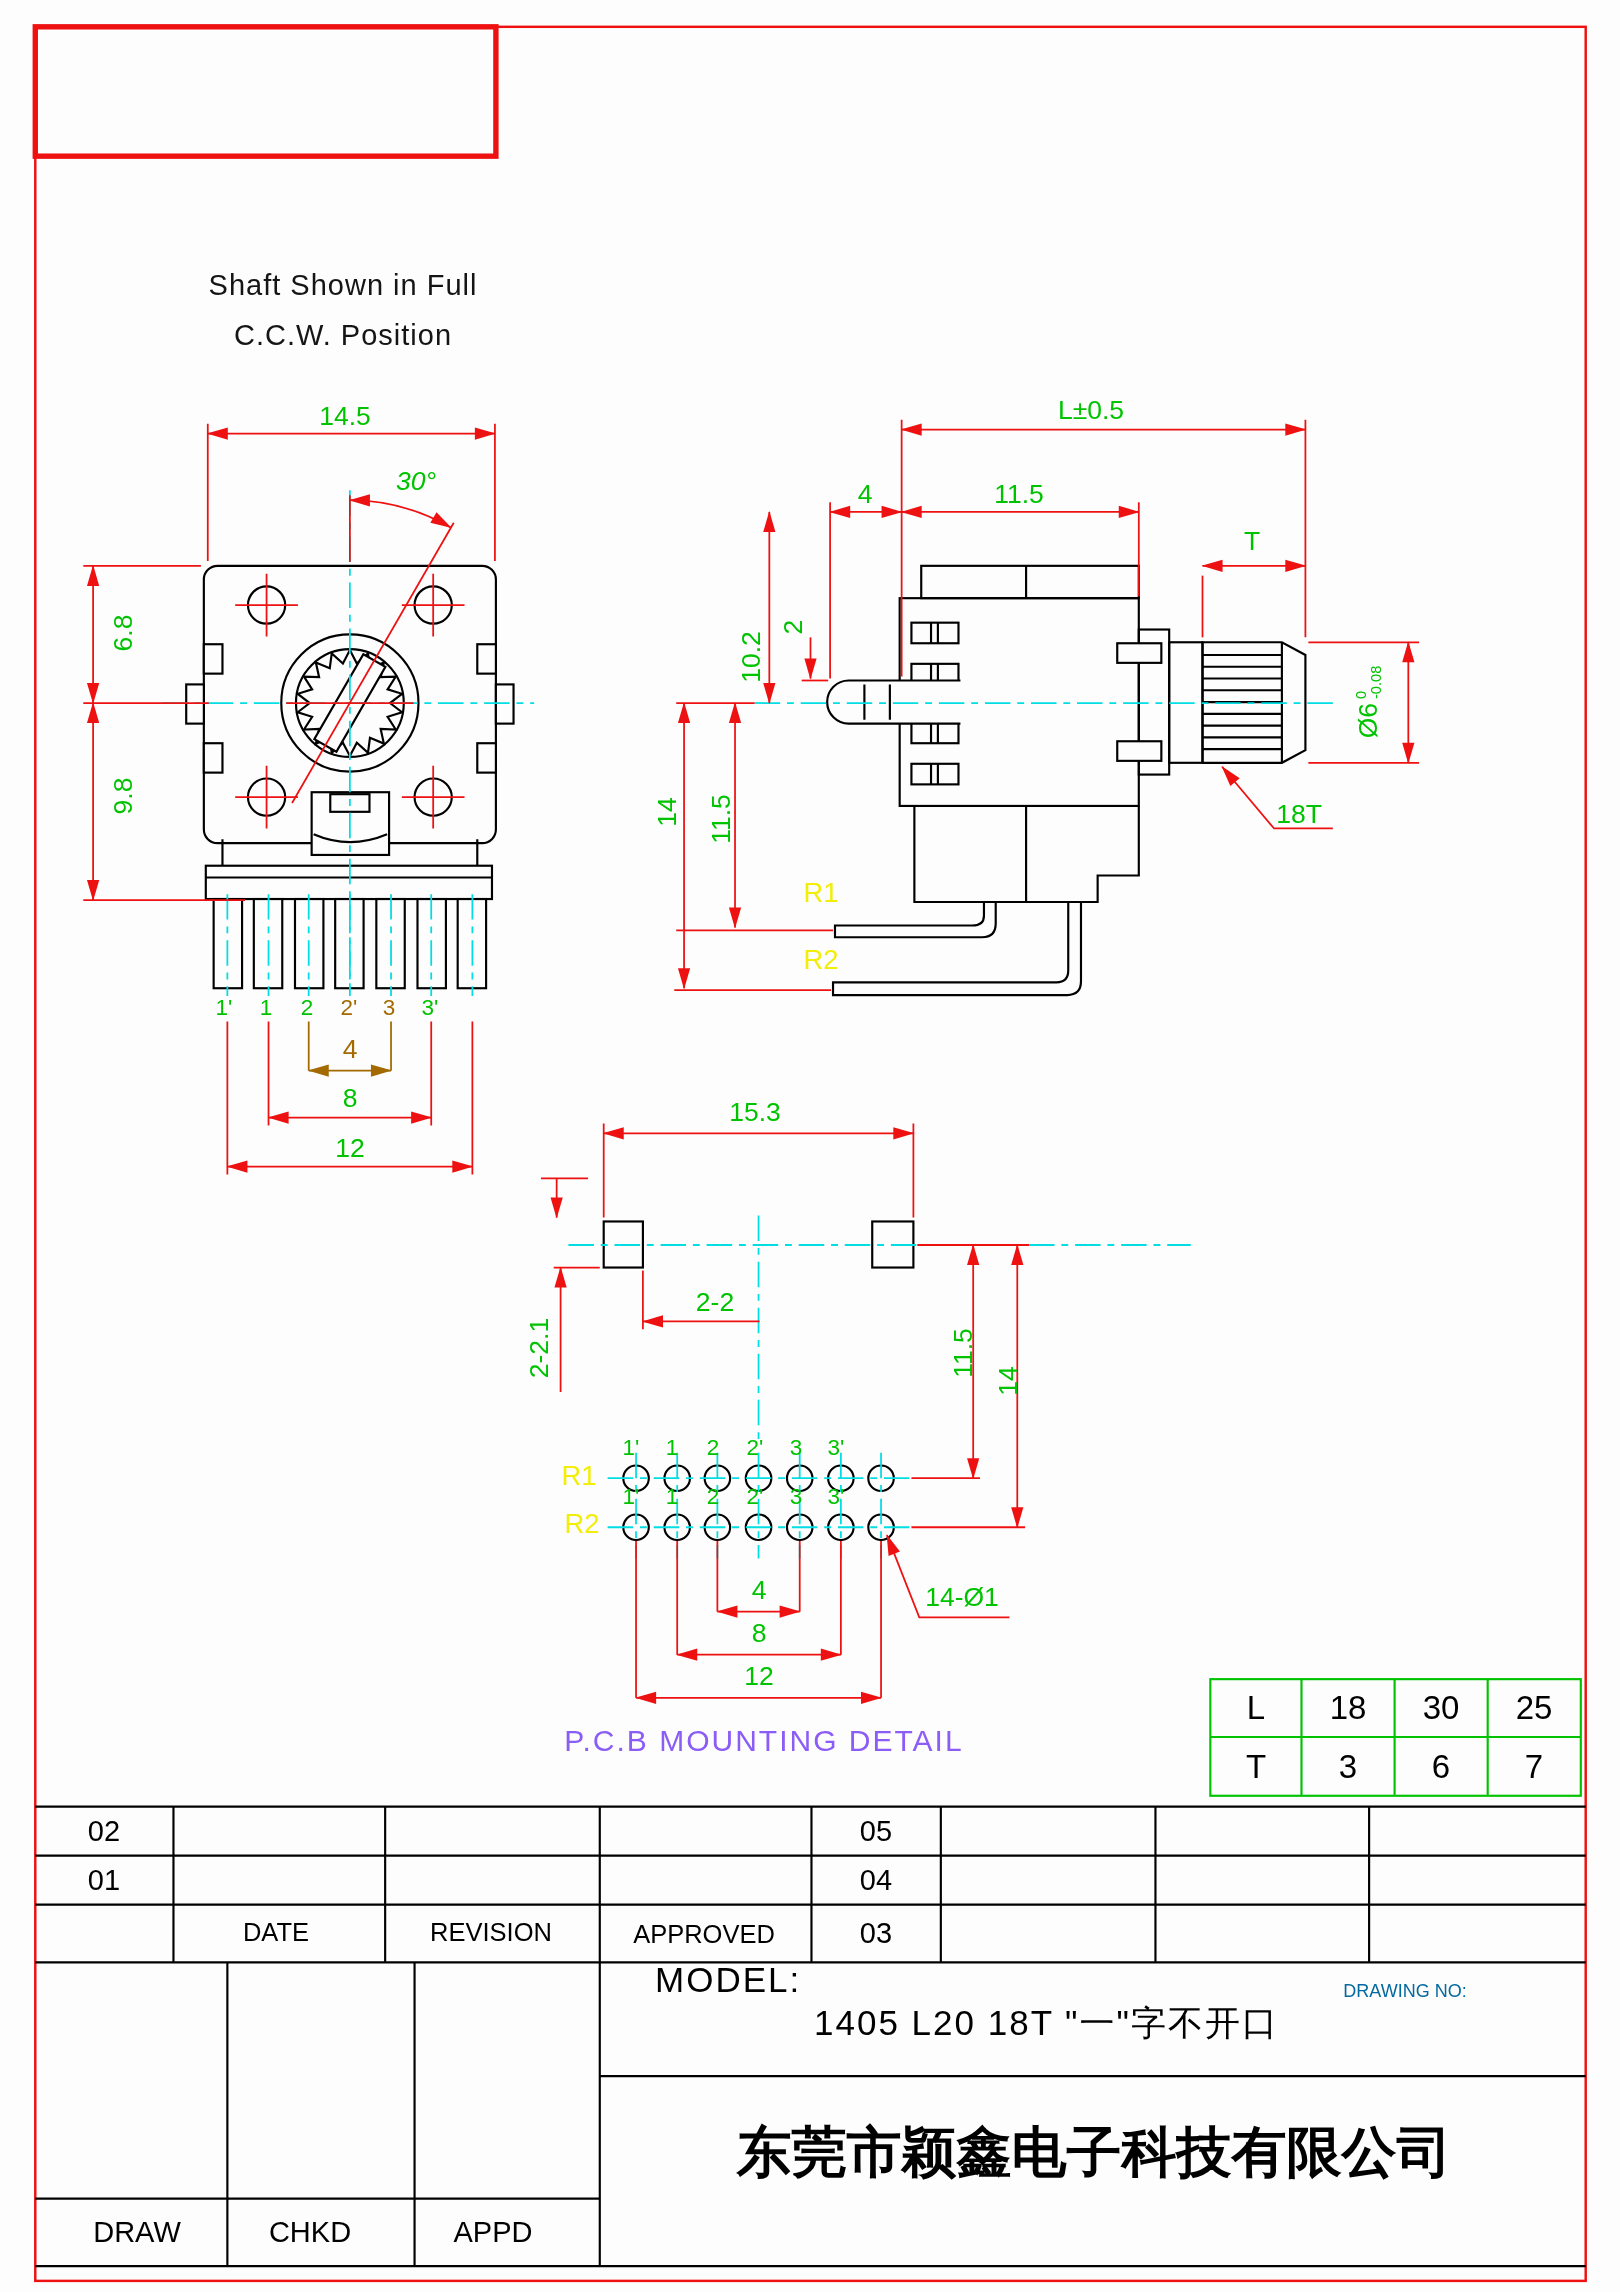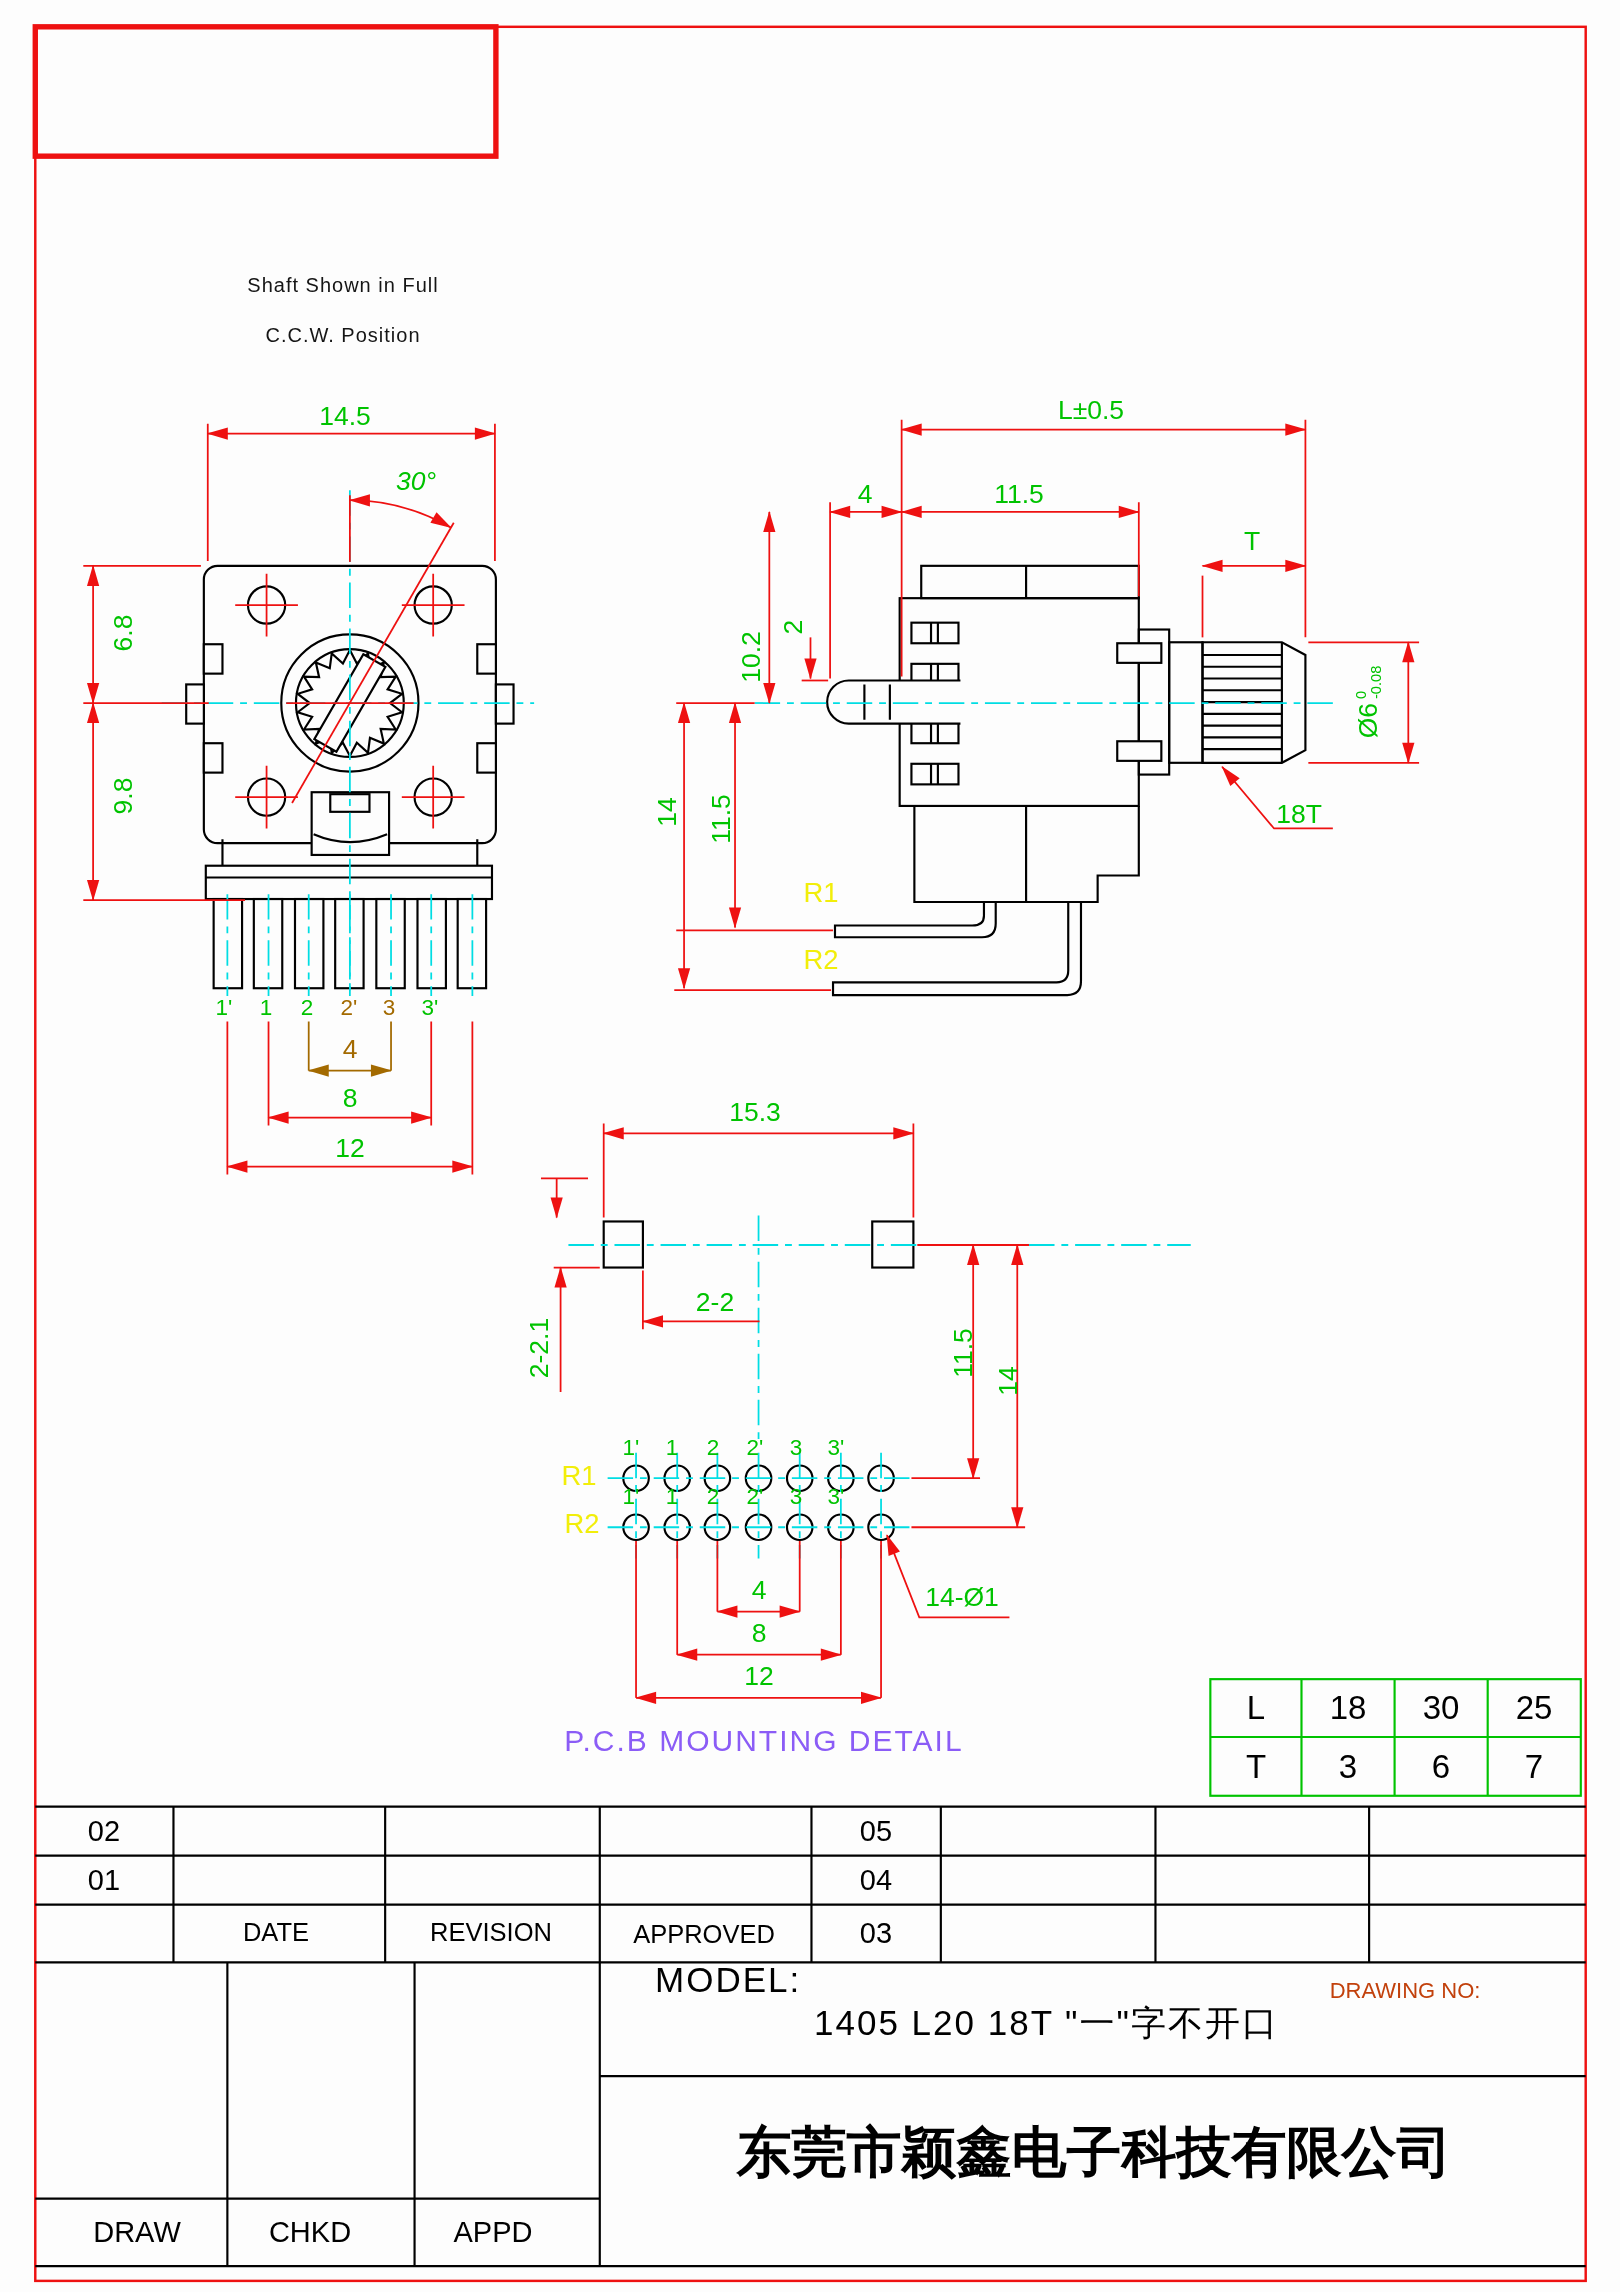--- a/index.html
+++ b/index.html
@@ -8,22 +8,22 @@
   #geom{position:absolute;left:0;top:0;}
   .t{position:absolute;transform:translate(-50%,-50%);white-space:nowrap;line-height:1;
      font-family:"Liberation Sans",sans-serif;}
   .rot{transform:translate(-50%,-50%) rotate(-90deg);}
   .tl{transform:translate(0,-50%);}
   .g{color:#00c300;font-size:26.5px;}
   .gi{font-style:italic;}
   .sm{font-size:22.5px;}
   .br{color:#a36a00;}
   .y{color:#f2ee0a;font-size:27.4px;}
-  .note{font-size:20px;color:#151515;letter-spacing:1px;}
-  .blk24{font-size:22px;color:#c2410c;}
+  .note{font-size:29px;color:#151515;letter-spacing:1px;}
+  .blk24{font-size:18px;color:#0369a1;}
   .blk26{font-size:25.5px;color:#000;}
   .blk30{font-size:29px;color:#000;}
   .blk34{font-size:33px;color:#000;}
   .model{font-size:35px;color:#000;letter-spacing:2px;}
   .ttl{font-size:30px;color:#8b5cf6;letter-spacing:2px;}
   .cn{font-size:55px;font-weight:bold;color:#000;font-family:"Liberation Serif",serif;}
   .en{font-size:29px;font-weight:bold;color:#000;font-family:"Liberation Serif",serif;}
   .phi{display:flex;align-items:center;gap:3.9px;color:#00c300;}
   .phi .main{font-size:26.5px;}
   .phi .stack{display:flex;flex-direction:column;line-height:1;font-size:14.7px;}

